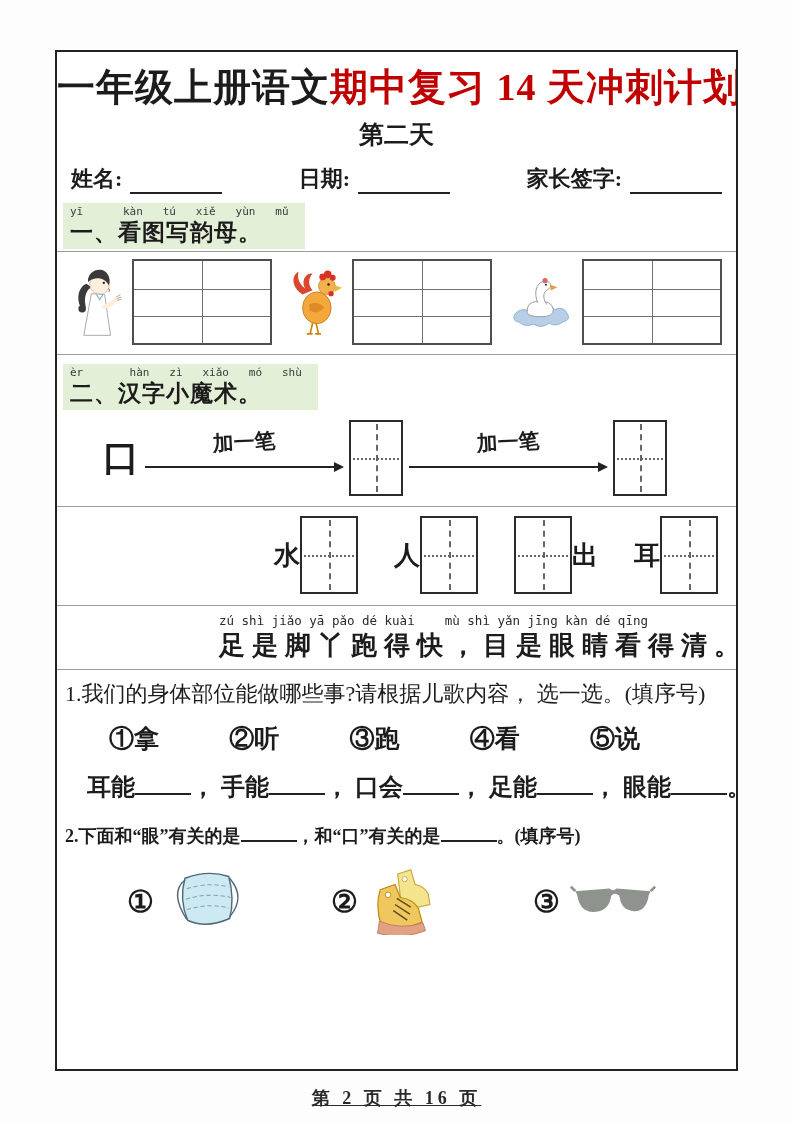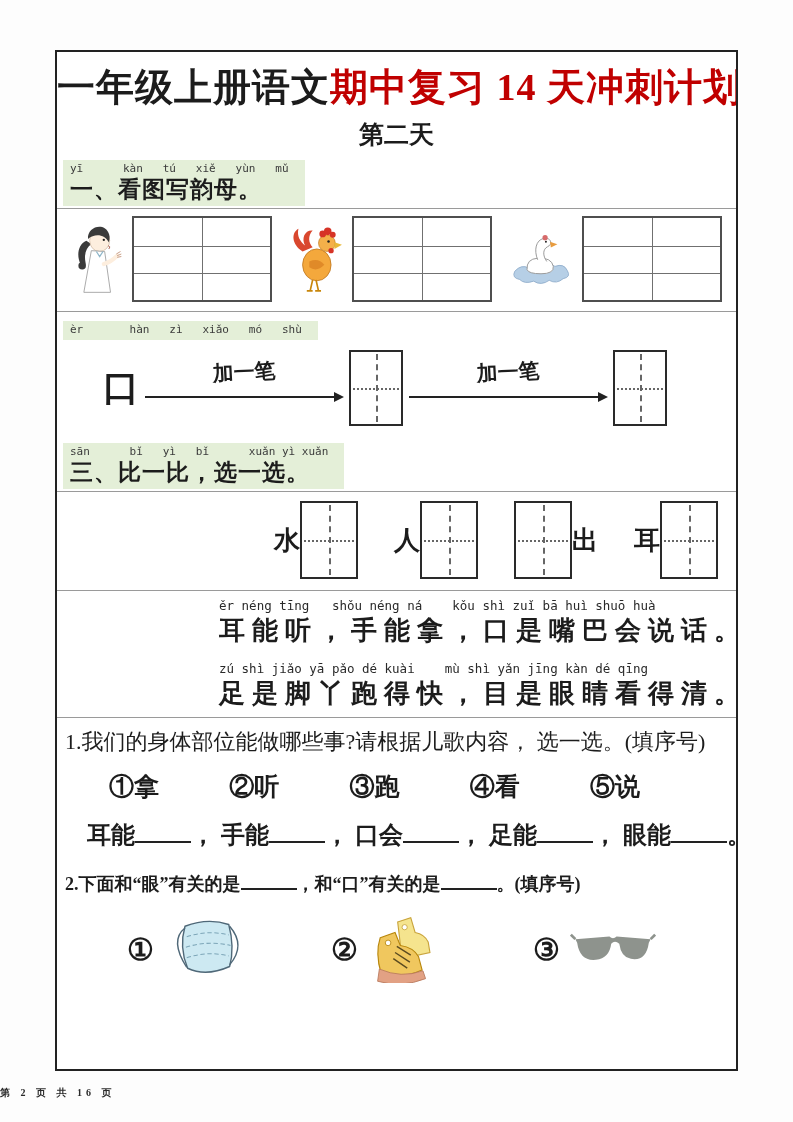--- a/index.html
+++ b/index.html
@@ -50,31 +50,41 @@
   .poem-text{font-size:26px;font-weight:bold;letter-spacing:7px;white-space:nowrap;}
   
   .q1-text{font-size:22px;font-weight:400;padding:9px 6px 0 8px;white-space:nowrap;}
   .opts{display:flex;justify-content:space-between;padding:13px 96px 0 52px;font-size:25px;font-weight:bold;}
   .blanks{padding:16px 0 0 30px;font-size:24px;font-weight:bold;white-space:nowrap;}
   .blank{display:inline-block;width:56px;border-bottom:2px solid #222;height:22px;vertical-align:baseline;}
   .q2-row{padding:15px 6px 0 8px;font-size:18px;font-weight:600;white-space:nowrap;}
   .imgs{display:flex;align-items:center;padding:16px 80px 0 70px;justify-content:space-between;}
   .img-cell{display:flex;align-items:center;}
   .inum{font-size:30px;font-weight:bold;margin-right:10px;}
-  .footer{text-align:left;margin-top:15px;font-size:10px;font-weight:bold;letter-spacing:4px;color:#2a2a2a;}
+  .footer{text-align:center;margin-top:15px;font-size:18px;font-weight:bold;letter-spacing:4px;color:#2a2a2a;text-decoration:underline;}
 </style>
 </head>
 <body>
 
 <div class="box">
 
   <div class="title"><span>一年级上册语文</span><span class="red">期中复习 14 天冲刺计划</span></div>
 
   <div class="day">第二天</div>
 
+  <div class="fields">
+    <span>姓名:</span>
+      <span class="uline"></span>
+    <span class="fspacer"></span>
+    <span>日期:</span>
+      <span class="uline"></span>
+    <span class="fspacer"></span>
+    <span>家长签字:</span>
+      <span class="uline"></span>
+  </div>
 
   
   <div class="sec-h">
     <div class="sec-pinyin">yī      kàn   tú   xiě   yùn   mǔ</div>
     <div class="sec-title">一、看图写韵母。</div>
   </div>
   <div class="sep"></div>
 
   <div class="s1-row">
     <div class="s1-group">
@@ -139,41 +149,38 @@
           <span></span>
           <span></span>
         </div>
     </div>
   </div>
   <div class="sep"></div>
 
   
   <div class="sec-h">
     <div class="sec-pinyin">èr       hàn   zì   xiǎo   mó   shù</div>
+    <div class="sec-title">二、汉字小魔术。</div>
   </div>
 
   <div class="s2-row">
     <span class="kou">口</span>
     <div class="arrow-wrap">
       <span class="arrow-label">加一笔</span>
       <div class="arrow-line"></div>
     </div>
     <div class="tian"></div>
     <div class="arrow-wrap">
       <span class="arrow-label">加一笔</span>
       <div class="arrow-line"></div>
     </div>
     <div class="tian"></div>
   </div>
 
   
-  <div class="sec-h">
-    <div class="sec-pinyin">sān      bǐ   yì   bǐ      xuǎn yì xuǎn</div>
-    <div class="sec-title">三、比一比，选一选。</div>
-  </div>
   <div class="sep"></div>
 
   <div class="s3-row">
     <div class="s3-item">
       <span class="s3-char">水</span>
       <div class="tian small"></div>
     </div>
     <div class="s3-item">
       <span class="s3-char">人</span>
       <div class="tian small"></div>
@@ -185,24 +192,20 @@
     <div class="s3-item">
       <span class="s3-char">耳</span>
       <div class="tian small"></div>
     </div>
   </div>
 
   
   <div class="sep"></div>
 
   <div class="poem">
-    <div class="poem-line">
-      <div class="poem-pinyin">ěr néng tīng   shǒu néng ná    kǒu shì zuǐ bā huì shuō huà</div>
-      <div class="poem-text">耳能听，手能拿，口是嘴巴会说话。</div>
-    </div>
     <div class="poem-line">
       <div class="poem-pinyin">zú shì jiǎo yā pǎo dé kuài    mù shì yǎn jīng kàn dé qīng</div>
       <div class="poem-text">足是脚丫跑得快，目是眼睛看得清。</div>
     </div>
   </div>
   <div class="sep"></div>
 
   <div class="q1-text">1.我们的身体部位能做哪些事?请根据儿歌内容， 选一选。(填序号)</div>
 
   <div class="opts">

